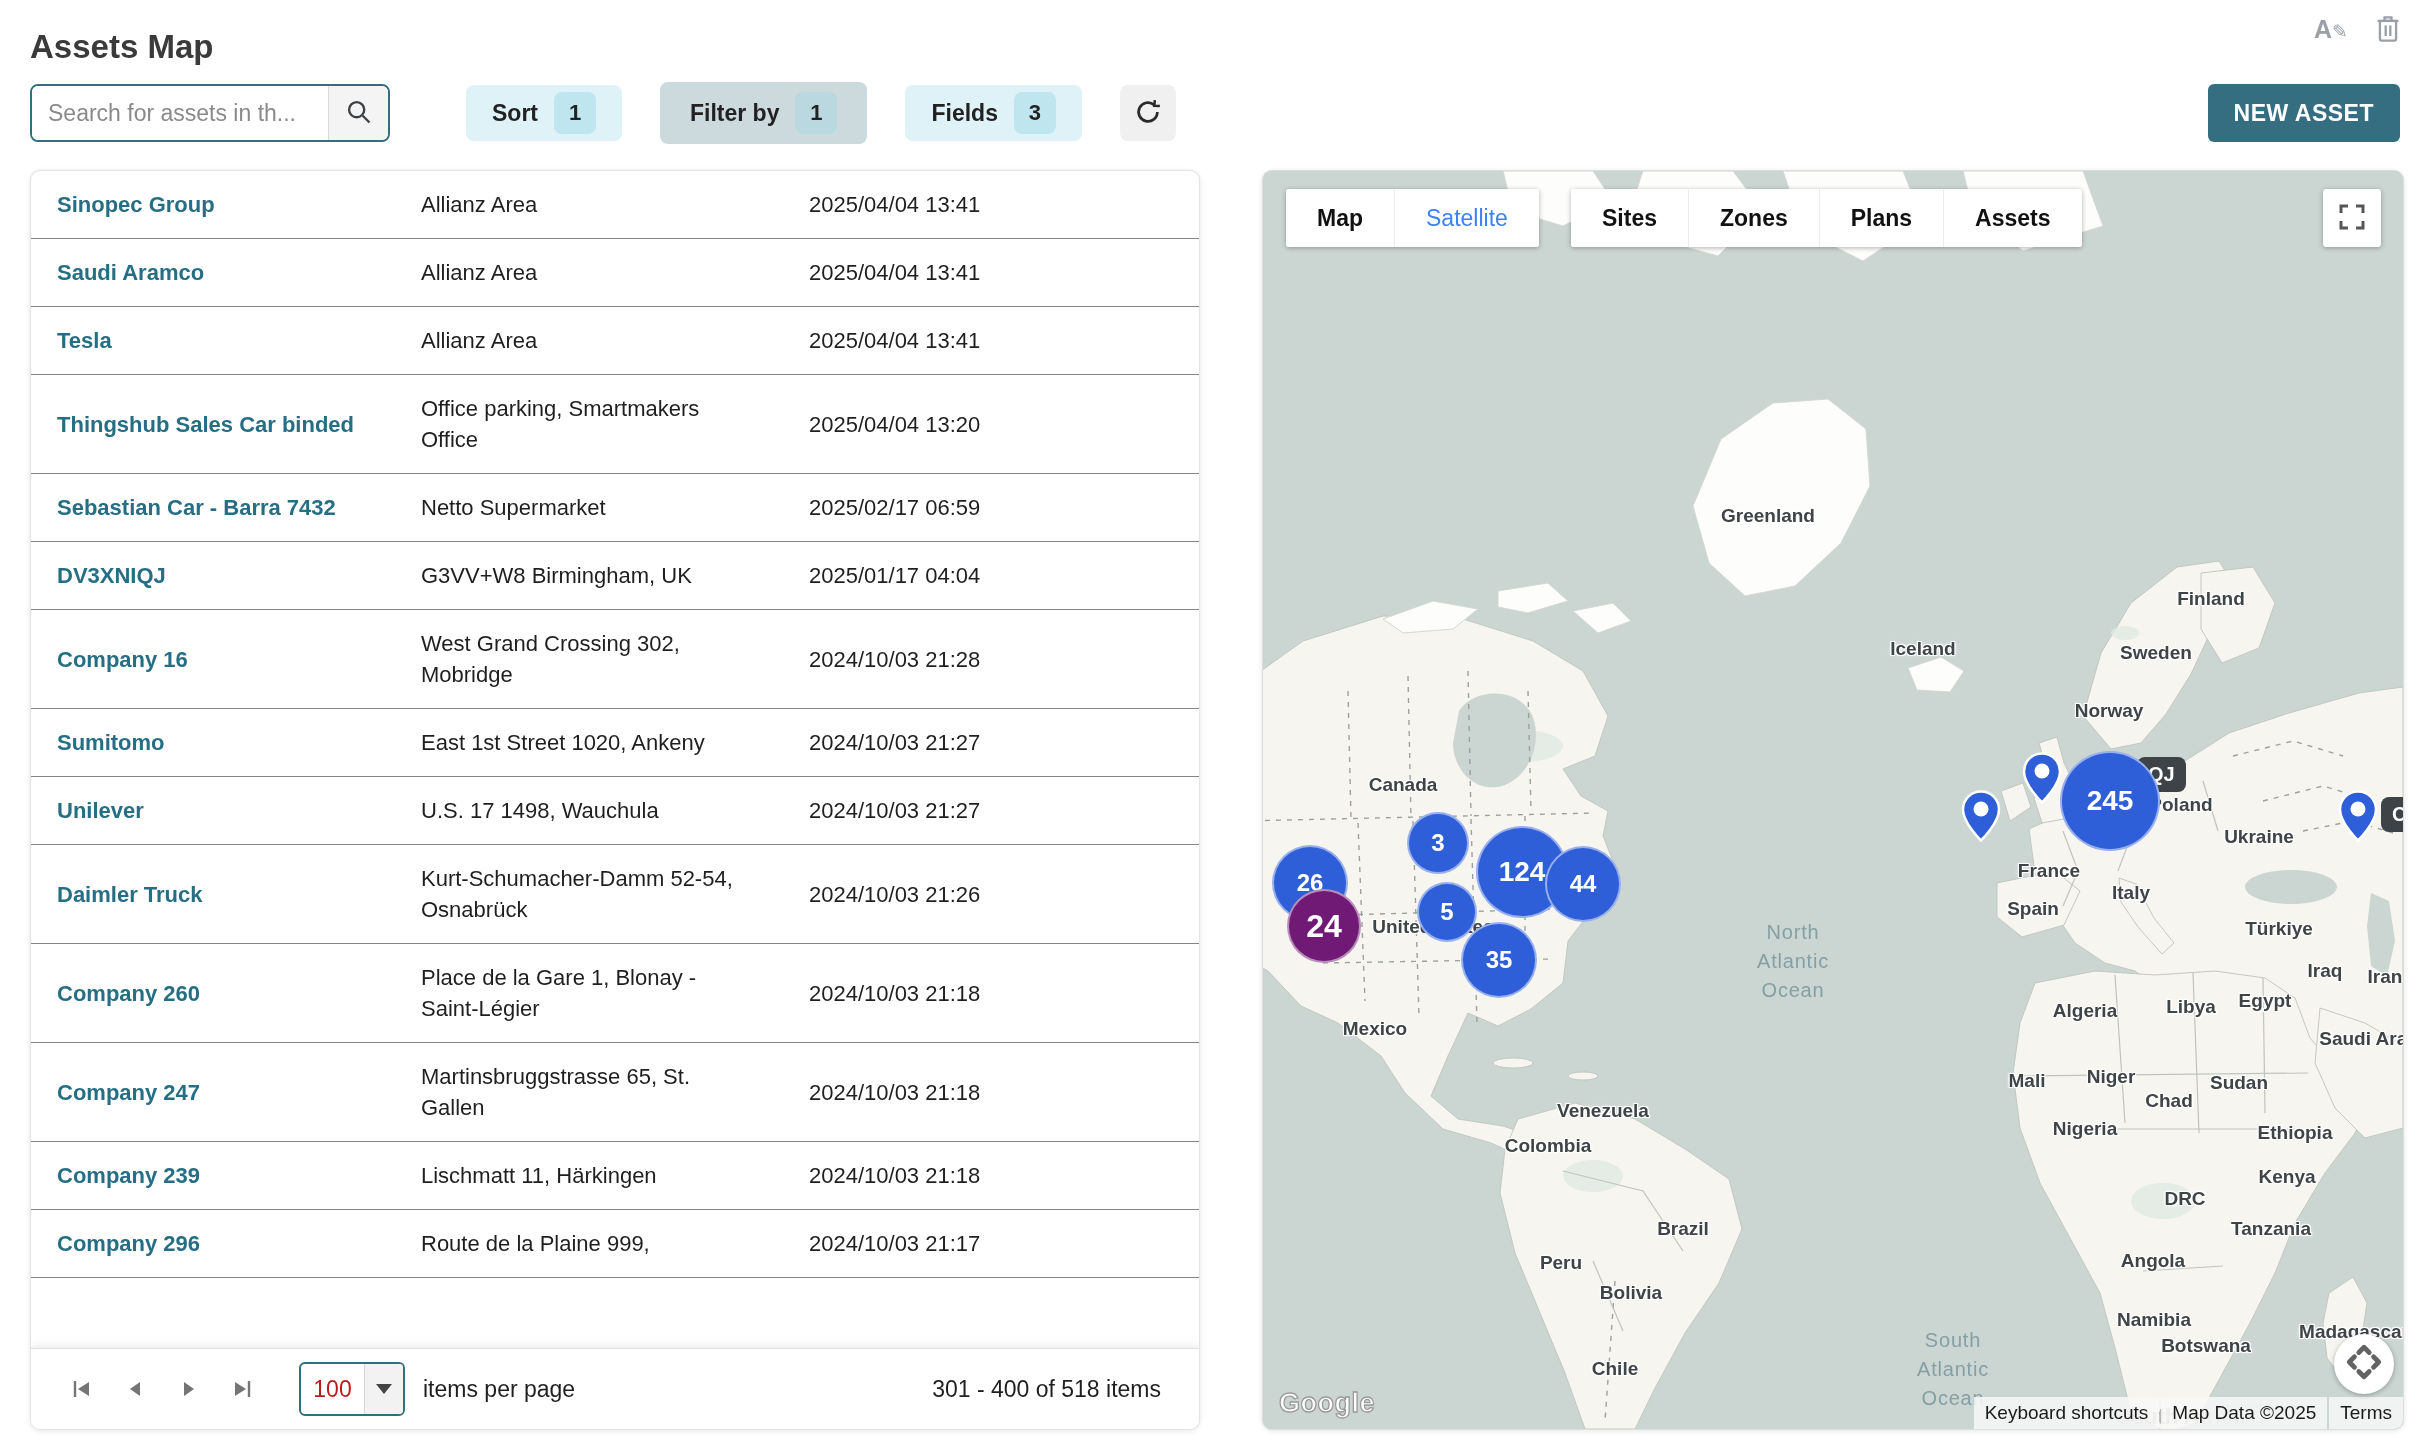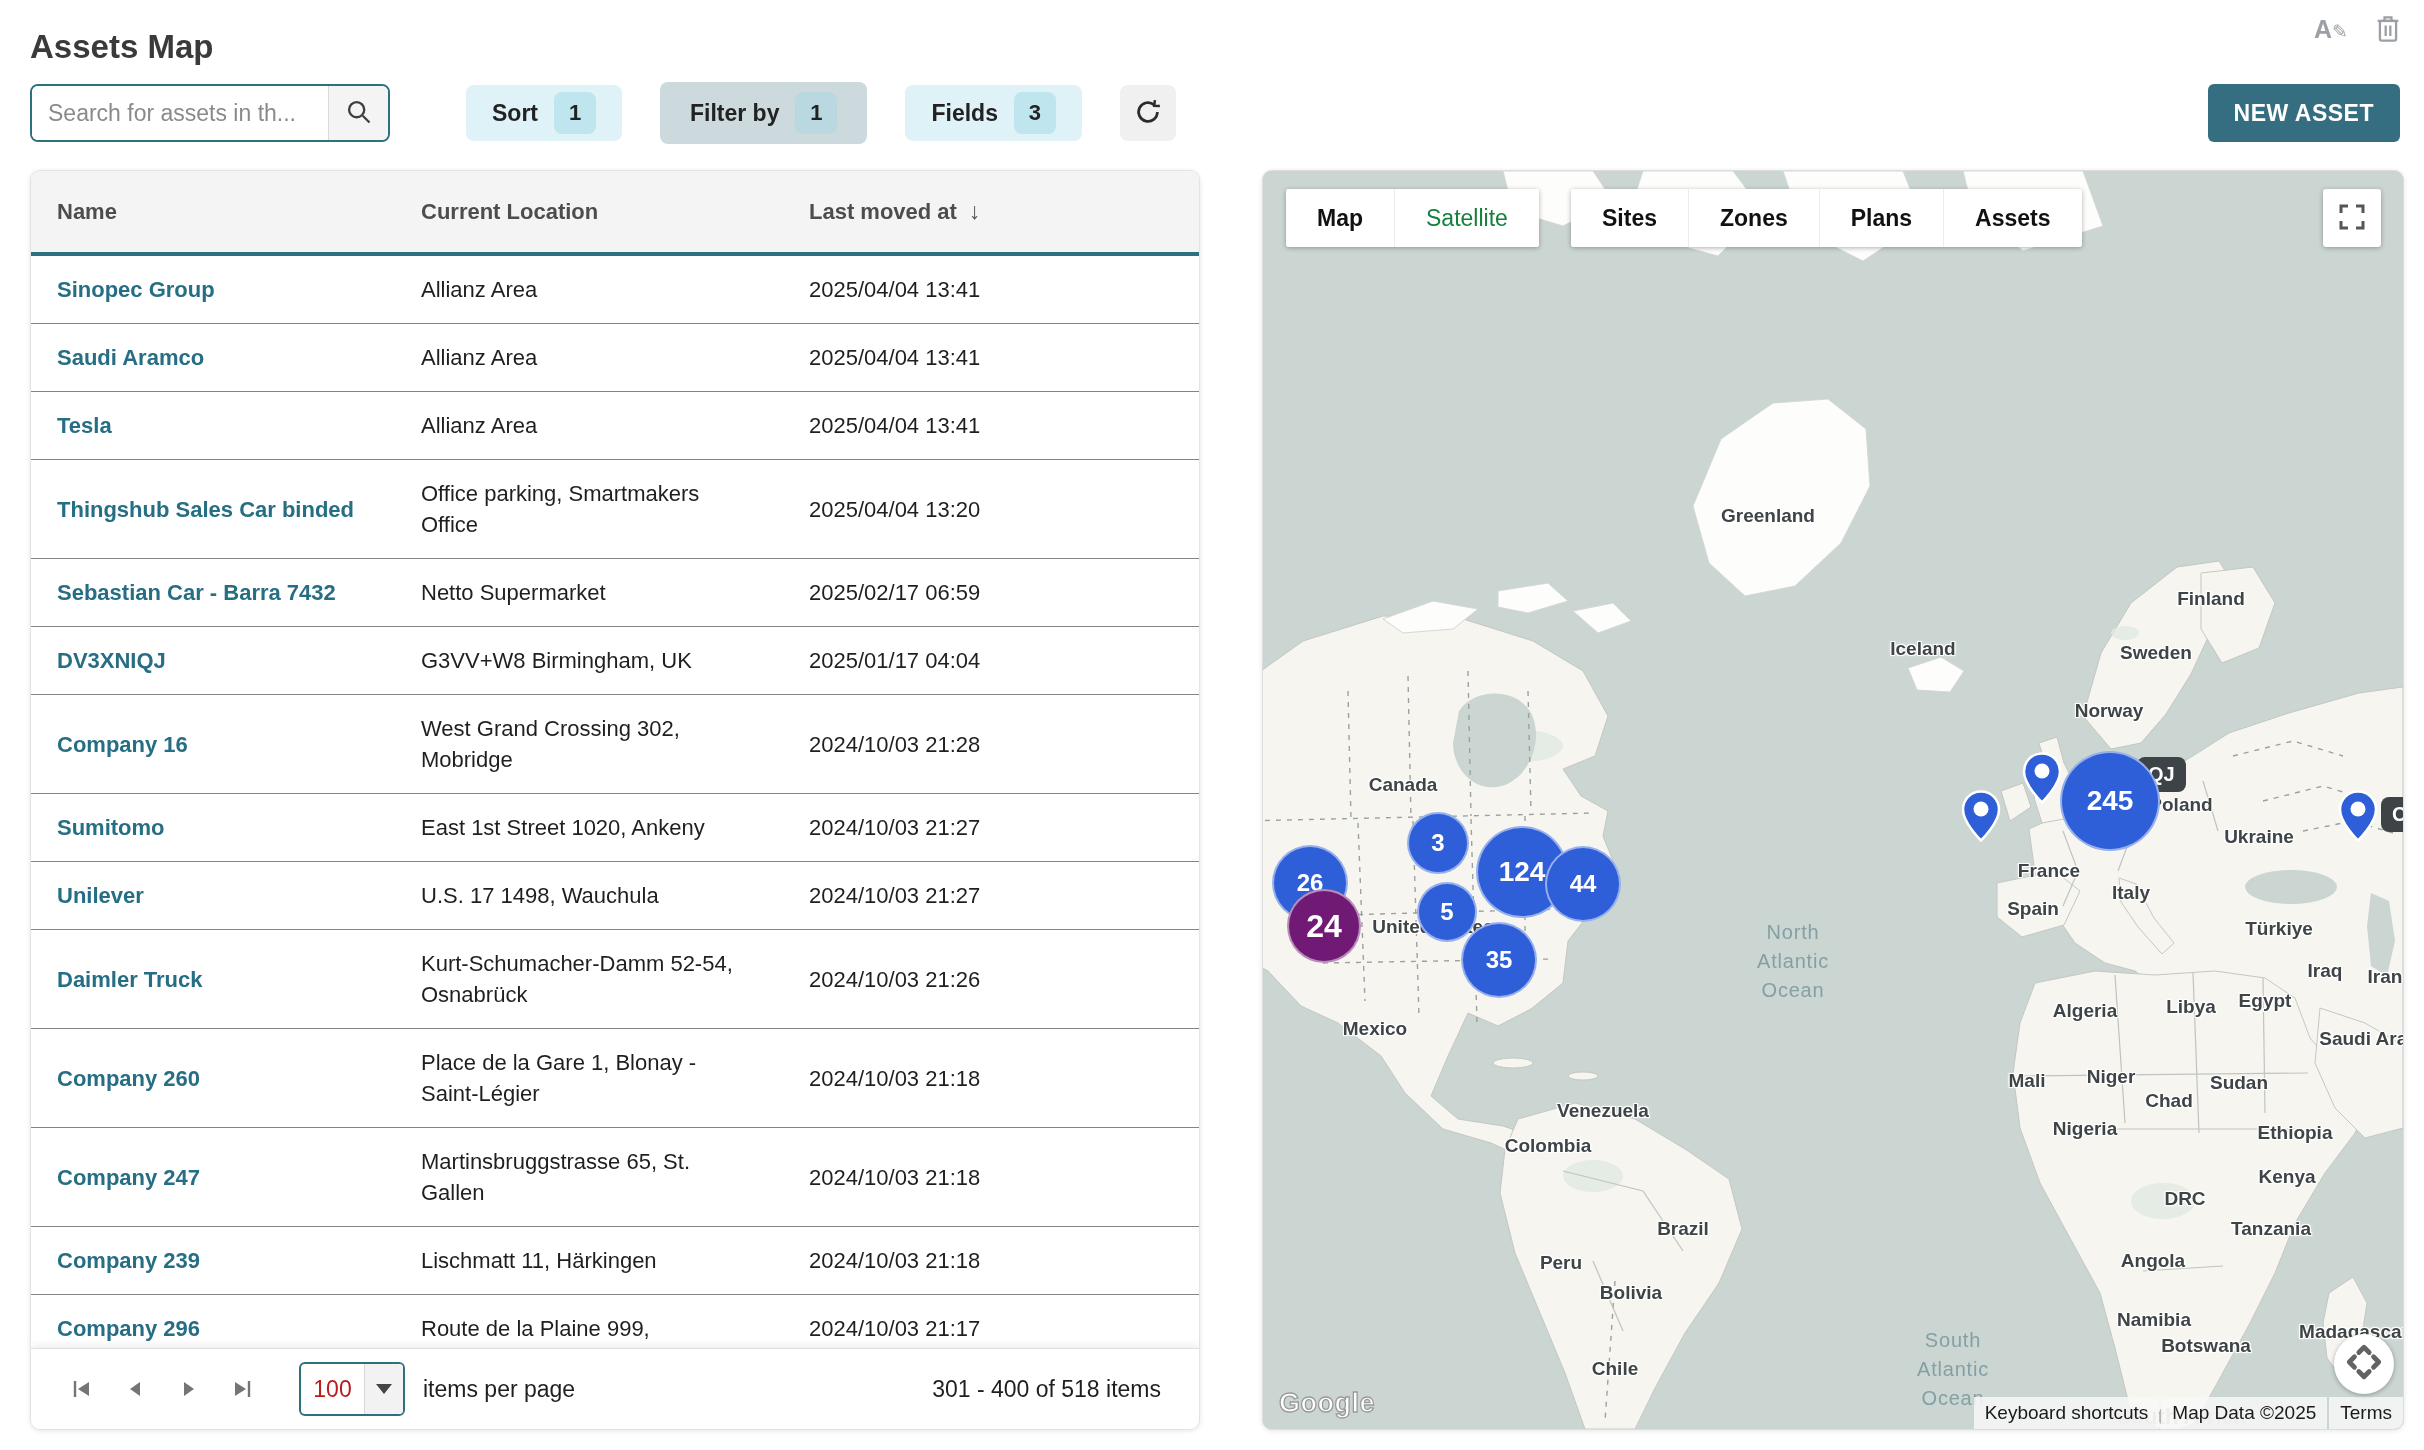--- a/index.html
+++ b/index.html
@@ -66,21 +66,21 @@
                line-height:1.45;letter-spacing:.8px;z-index:1;}
   .ocean-label span{display:block;}
   .cluster{position:absolute;border-radius:50%;color:#fff;font-weight:700;display:flex;align-items:center;justify-content:center;
            transform:translate(-50%,-50%);z-index:5;border:2px solid rgba(255,255,255,.5);box-sizing:border-box;cursor:pointer;}
   .pin{position:absolute;z-index:4;cursor:pointer;}
   .map-tag{position:absolute;background:#3e4347;color:#fff;font-weight:700;font-size:20px;padding:6px 11px;border-radius:8px;
            z-index:3;white-space:nowrap;cursor:pointer;}
   .gm-group{position:absolute;top:18px;display:flex;background:#fff;border-radius:3px;box-shadow:0 1px 5px rgba(0,0,0,.3);z-index:7;overflow:hidden;}
   .gm-cell{height:58px;display:flex;align-items:center;padding:0 31px;font-size:23px;color:#111;font-weight:700;cursor:pointer;background:#fff;border:0;font-family:inherit;}
   .gm-cell + .gm-cell{border-left:1px solid #ececec;}
-  .gm-cell.off{color:#15803d;font-weight:400;}
+  .gm-cell.off{color:#3b82f6;font-weight:400;}
   #layer-tabs .gm-cell{padding:0 31px;}
   .fullscreen-btn{position:absolute;top:18px;right:22px;width:58px;height:58px;background:#fff;border-radius:3px;border:0;
                   box-shadow:0 1px 5px rgba(0,0,0,.3);z-index:7;display:flex;align-items:center;justify-content:center;cursor:pointer;}
   .pan-ctrl{position:absolute;right:9px;bottom:35px;width:60px;height:60px;border-radius:50%;background:#fff;
             box-shadow:0 1px 5px rgba(0,0,0,.3);z-index:8;display:flex;align-items:center;justify-content:center;cursor:pointer;}
   .glogo{position:absolute;left:16px;bottom:10px;z-index:7;font-size:27px;font-weight:700;color:#fff;letter-spacing:.5px;
          -webkit-text-stroke:1.3px #9a9a9a;cursor:pointer;}
   .attr{position:absolute;right:0;bottom:0;display:flex;z-index:7;font-size:19px;color:#1a1a1a;gap:2px;}
   .attr span{background:rgba(248,248,248,.85);padding:5px 11px;cursor:pointer;white-space:nowrap;}
 </style>
@@ -131,28 +131,20 @@
       <svg width="30" height="30" viewBox="0 0 24 24" fill="none" stroke="#2b2b2b" stroke-width="2.2">
         <path d="M19.5 12 a7.5 7.5 0 1 1 -2.6 -5.7"></path>
           <path d="M17.5 2.5 L17 7 L21.5 7.2" stroke-width="2"></path>
       </svg>
     </span>
   </button>
   <button class="new-asset">NEW ASSET</button>
 </div>
 
 <section class="table-card">
-  <div class="thead">
-    <div class="col-name">Name</div>
-    <div class="col-loc">Current Location</div>
-    <div class="col-time">
-      <span>Last moved at</span>
-        <span class="sort-arrow">↓</span>
-    </div>
-  </div>
   <div id="tbody">
       <div class="trow">
         <a class="cell name">Sinopec Group</a>
         <div class="cell loc">Allianz Area</div>
         <div class="cell time">2025/04/04 13:41</div>
       </div>
       <div class="trow">
         <a class="cell name">Saudi Aramco</a>
         <div class="cell loc">Allianz Area</div>
         <div class="cell time">2025/04/04 13:41</div>

